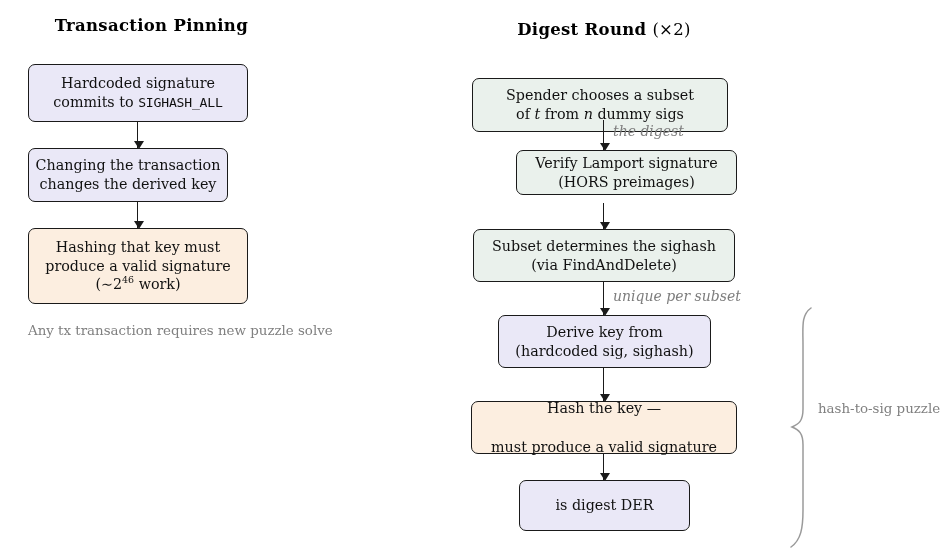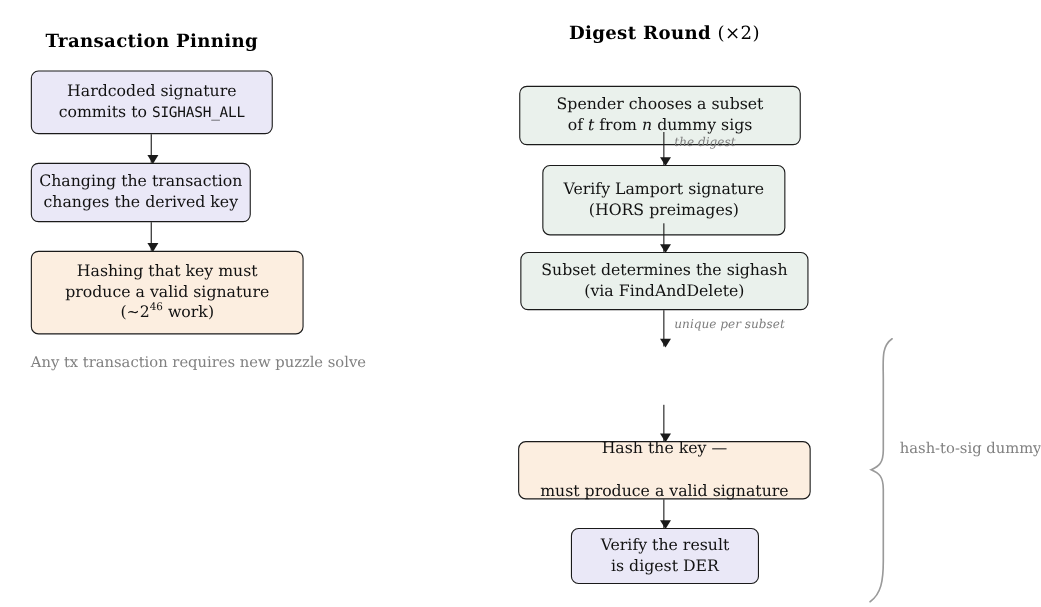--- a/index.html
+++ b/index.html
@@ -71,21 +71,21 @@
     left: -4.4px;
     bottom: -1px;
     width: 0; height: 0;
     border-left: 5.2px solid transparent;
     border-right: 5.2px solid transparent;
     border-top: 8.5px solid #1a1a1a;
   }
   .edge-label {
     position: absolute;
     font-style: italic;
-    font-size: 11px;
+    font-size: 14px;
     color: #7d7d7d;
     white-space: nowrap;
   }
   .caption {
     position: absolute;
     text-align: center;
     font-size: 13.4px;
     line-height: 1.32;
     color: #808080;
     white-space: nowrap;
@@ -97,37 +97,37 @@
     color: #808080;
     white-space: nowrap;
   }
   .brace-svg { position: absolute; }
 </style>
 </head>
 <body>
 
 <div class="stage">
 
-  <div class="col-title" style="left:28px; top:28px; width:220px;">Transaction Pinning</div>
+  <div class="col-title" style="left:28px; top:16px; width:220px;text-align:right;">Transaction Pinning</div>
 
   <div class="node fill-lav" style="left:28px; top:64px; width:220px; height:58px;">
     <span class="ln">Hardcoded signature</span>
     <span class="ln"><span>commits to </span><span class="mono">SIGHASH_ALL</span></span>
   </div>
 
   <div class="arrow" style="left:137px; top:122px; height:26px;"></div>
 
   <div class="node fill-lav" style="left:28px; top:148px; width:200px; height:54px;">
     <span class="ln">Changing the transaction</span>
     <span class="ln">changes the derived key</span>
   </div>
 
   <div class="arrow" style="left:137px; top:202px; height:26px;"></div>
 
-  <div class="node fill-org" style="left:28px; top:228px; width:248px; height:76px;">
+  <div class="node fill-org" style="left:28px; top:228px; width:220px; height:76px;">
     <span class="ln">Hashing that key must</span>
     <span class="ln">produce a valid signature</span>
     <span class="ln"><span>(∼2</span><sup class="exp">46</sup><span> work)</span></span>
   </div>
 
   <div class="caption" style="left:28px; top:322px; width:220px;">
     <span class="ln">Any tx transaction</span>
     <span class="ln">requires new puzzle solve</span>
   </div>
 
@@ -137,58 +137,61 @@
   </div>
 
   <div class="node fill-grn" style="left:472px; top:66px; width:256px; height:54px;margin-top:12px;">
     <span class="ln">Spender chooses a subset</span>
     <span class="ln"><span>of </span><span class="ital">t</span><span> from </span><span class="ital">n</span><span> dummy sigs</span></span>
   </div>
 
   <div class="arrow" style="left:603px; top:120px; height:30px;"></div>
   <div class="edge-label" style="left:613px; top:123px;">the digest</div>
 
-  <div class="node fill-grn" style="left:493px; top:150px; width:221px; height:64px;">
+  <div class="node fill-grn" style="left:516px; top:150px; width:221px; height:45px;">
     <span class="ln">Verify Lamport signature</span>
     <span class="ln">(HORS preimages)</span>
   </div>
 
   <div class="arrow" style="left:603px; top:203px; height:26px;"></div>
 
   <div class="node fill-grn" style="left:473px; top:229px; width:262px; height:53px;text-align:right;">
     <span class="ln">Subset determines the sighash</span>
     <span class="ln">(via FindAndDelete)</span>
   </div>
 
   <div class="arrow" style="left:603px; top:282px; height:33px;"></div>
   <div class="edge-label" style="left:613px; top:288px;">unique per subset</div>
 
+  <div class="node fill-lav" style="left:498px; top:315px; width:213px; height:53px;">
+    <span class="ln">Derive key from</span>
+    <span class="ln">(hardcoded sig, sighash)</span>
+  </div>
 
   <div class="arrow" style="left:603px; top:368px; height:33px;"></div>
 
   <div class="node fill-org" style="left:471px; top:401px; width:266px; height:53px;gap:20px;">
     <span class="ln">Hash the key —</span>
     <span class="ln">must produce a valid signature</span>
   </div>
 
   <div class="arrow" style="left:603px; top:454px; height:26px;"></div>
 
   <div class="node fill-lav" style="left:519px; top:480px; width:171px; height:51px;">
-    <span class="ln">Verify the result</span>
     <span class="ln">is digest DER</span>
   </div>
 
   <svg class="brace-svg" width="40" height="245" style="left:783px; top:305px;" viewBox="0 0 40 245">
     <path d="M 28 3
              C 18 10, 20 22, 20 40
              L 20 104
              C 20 116, 16 119, 9 122
              C 16 125, 20 128, 20 140
              L 20 205
              C 20 223, 18 235, 8 242" fill="none" stroke="#9a9a9a" stroke-width="1.5" stroke-linecap="round"></path>
   </svg>
 
   <div class="brace-label" style="left:818px; top:400px;">
     <span class="ln">hash-to-sig</span>
-    <span class="ln">dummy</span>
+    <span class="ln">puzzle</span>
   </div>
 
 </div>
 
 </body></html>

